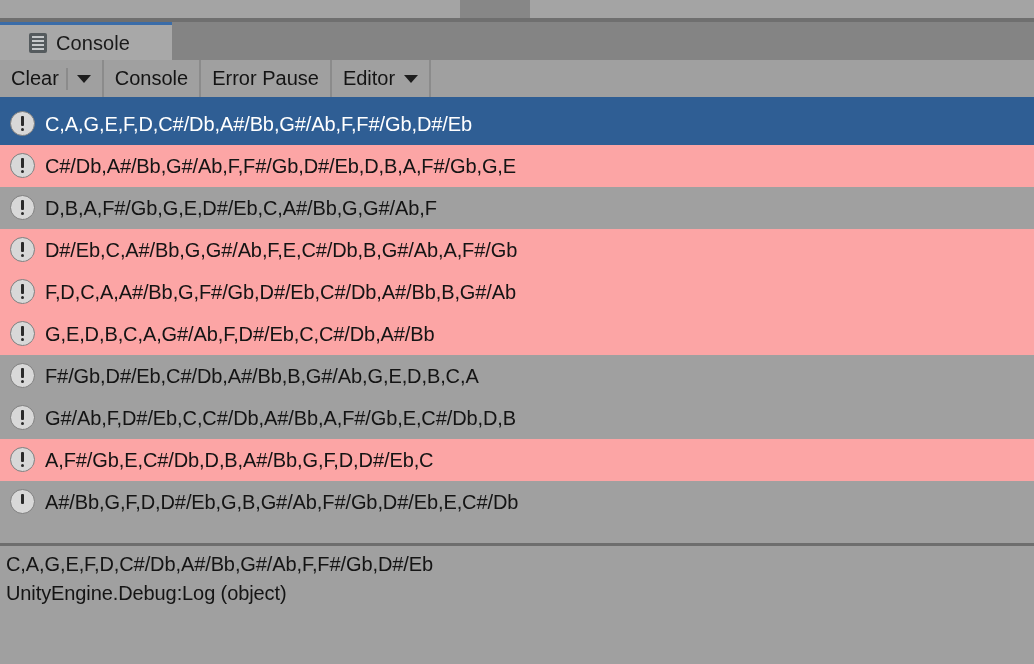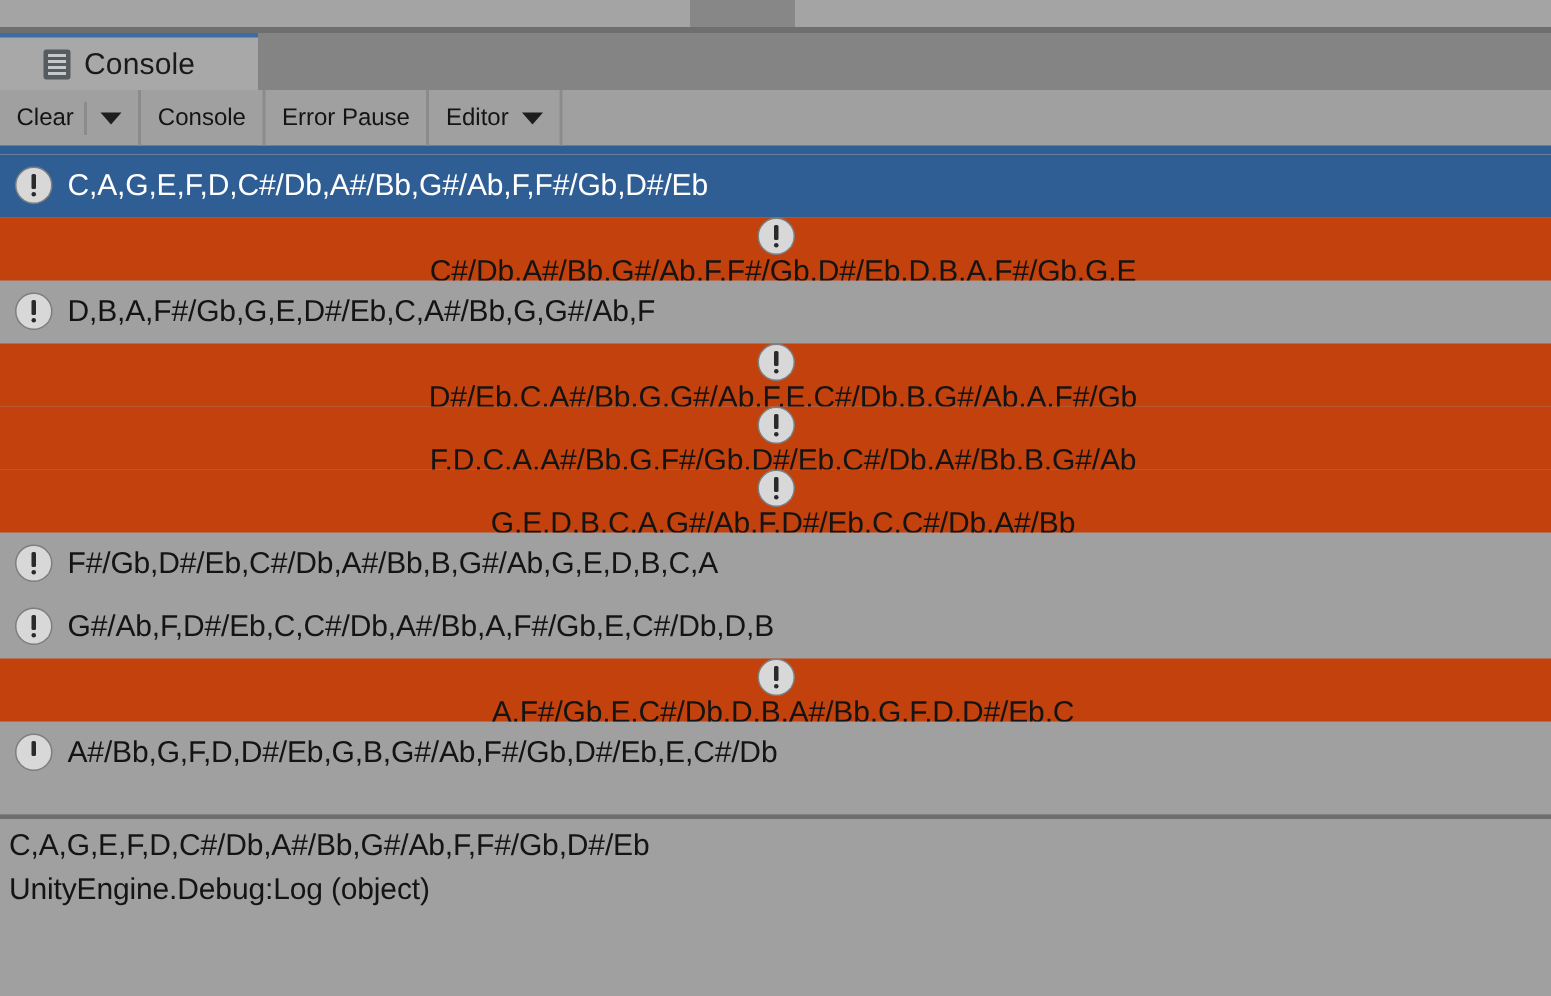--- a/index.html
+++ b/index.html
@@ -86,21 +86,21 @@
     box-sizing: border-box;
     border-bottom: 6px solid #2f5e94;
     display: flex;
     align-items: stretch;
   }
   .tb-btn {
     height: 37px;
     display: flex;
     align-items: center;
     padding: 0 11px;
-    font-size: 16px;
+    font-size: 20px;
     color: #141414;
     border-right: 2px solid #8b8b8b;
     box-sizing: border-box;
     cursor: pointer;
     white-space: nowrap;
   }
   .tb-btn.clear { padding-right: 6px; border-right: none; }
   .tb-sep {
     width: 2px;
     height: 22px;
@@ -135,21 +135,21 @@
     overflow: hidden;
   }
   .logrow {
     height: 42px;
     display: flex;
     align-items: center;
     padding-left: 10px;
     box-sizing: border-box;
     cursor: pointer;
   }
-  .logrow.alt { background: #c2410c; flex-direction: column; }
+  .logrow.alt { background: #fca5a5; }
   .logrow.selected { background: #2f5e94; }
   .logrow.selected .logrow-text { color: #ffffff; }
 
   .log-icon {
     flex: none;
     width: 26px; height: 26px;
     margin-right: 9px;
     position: relative;
   }
   .log-icon .bubble {

